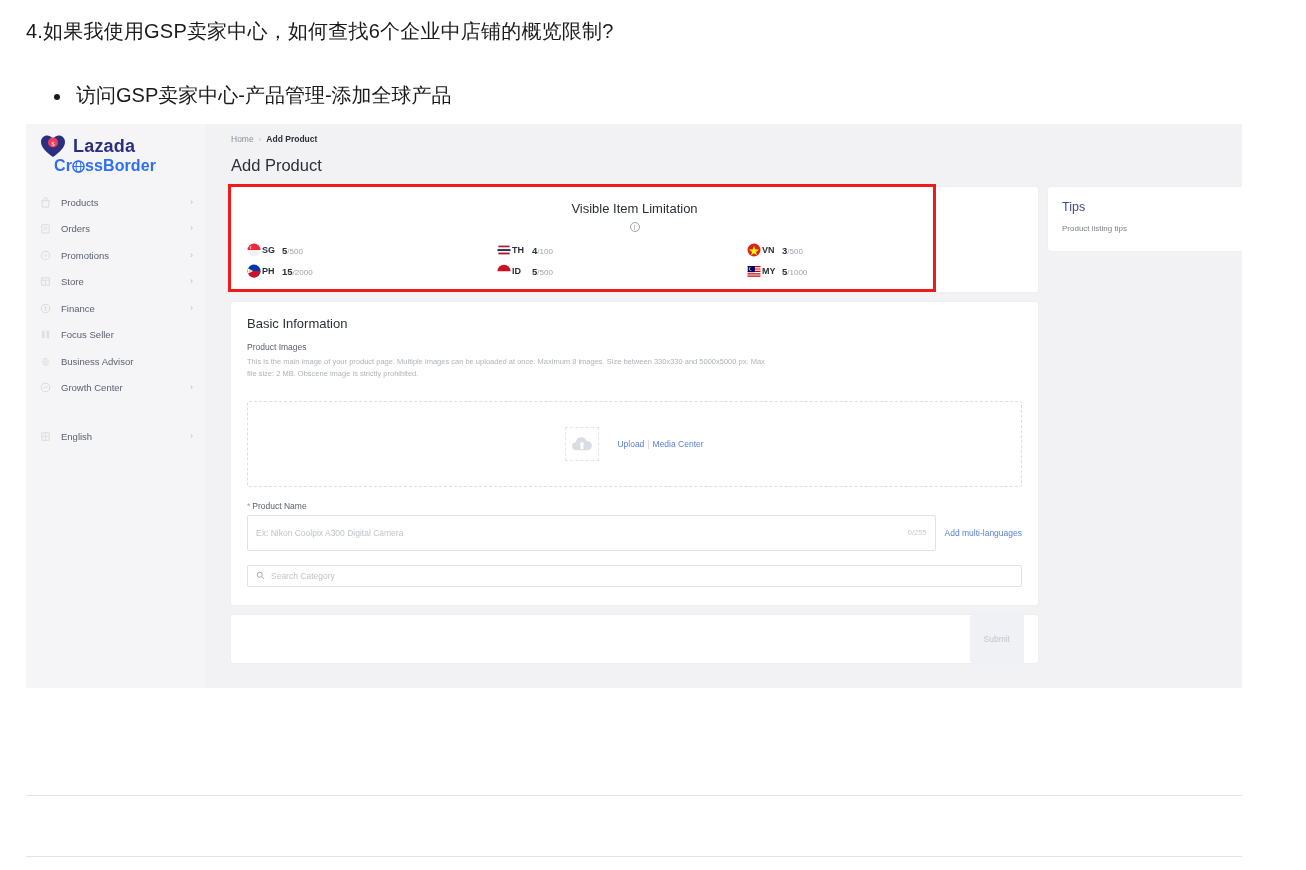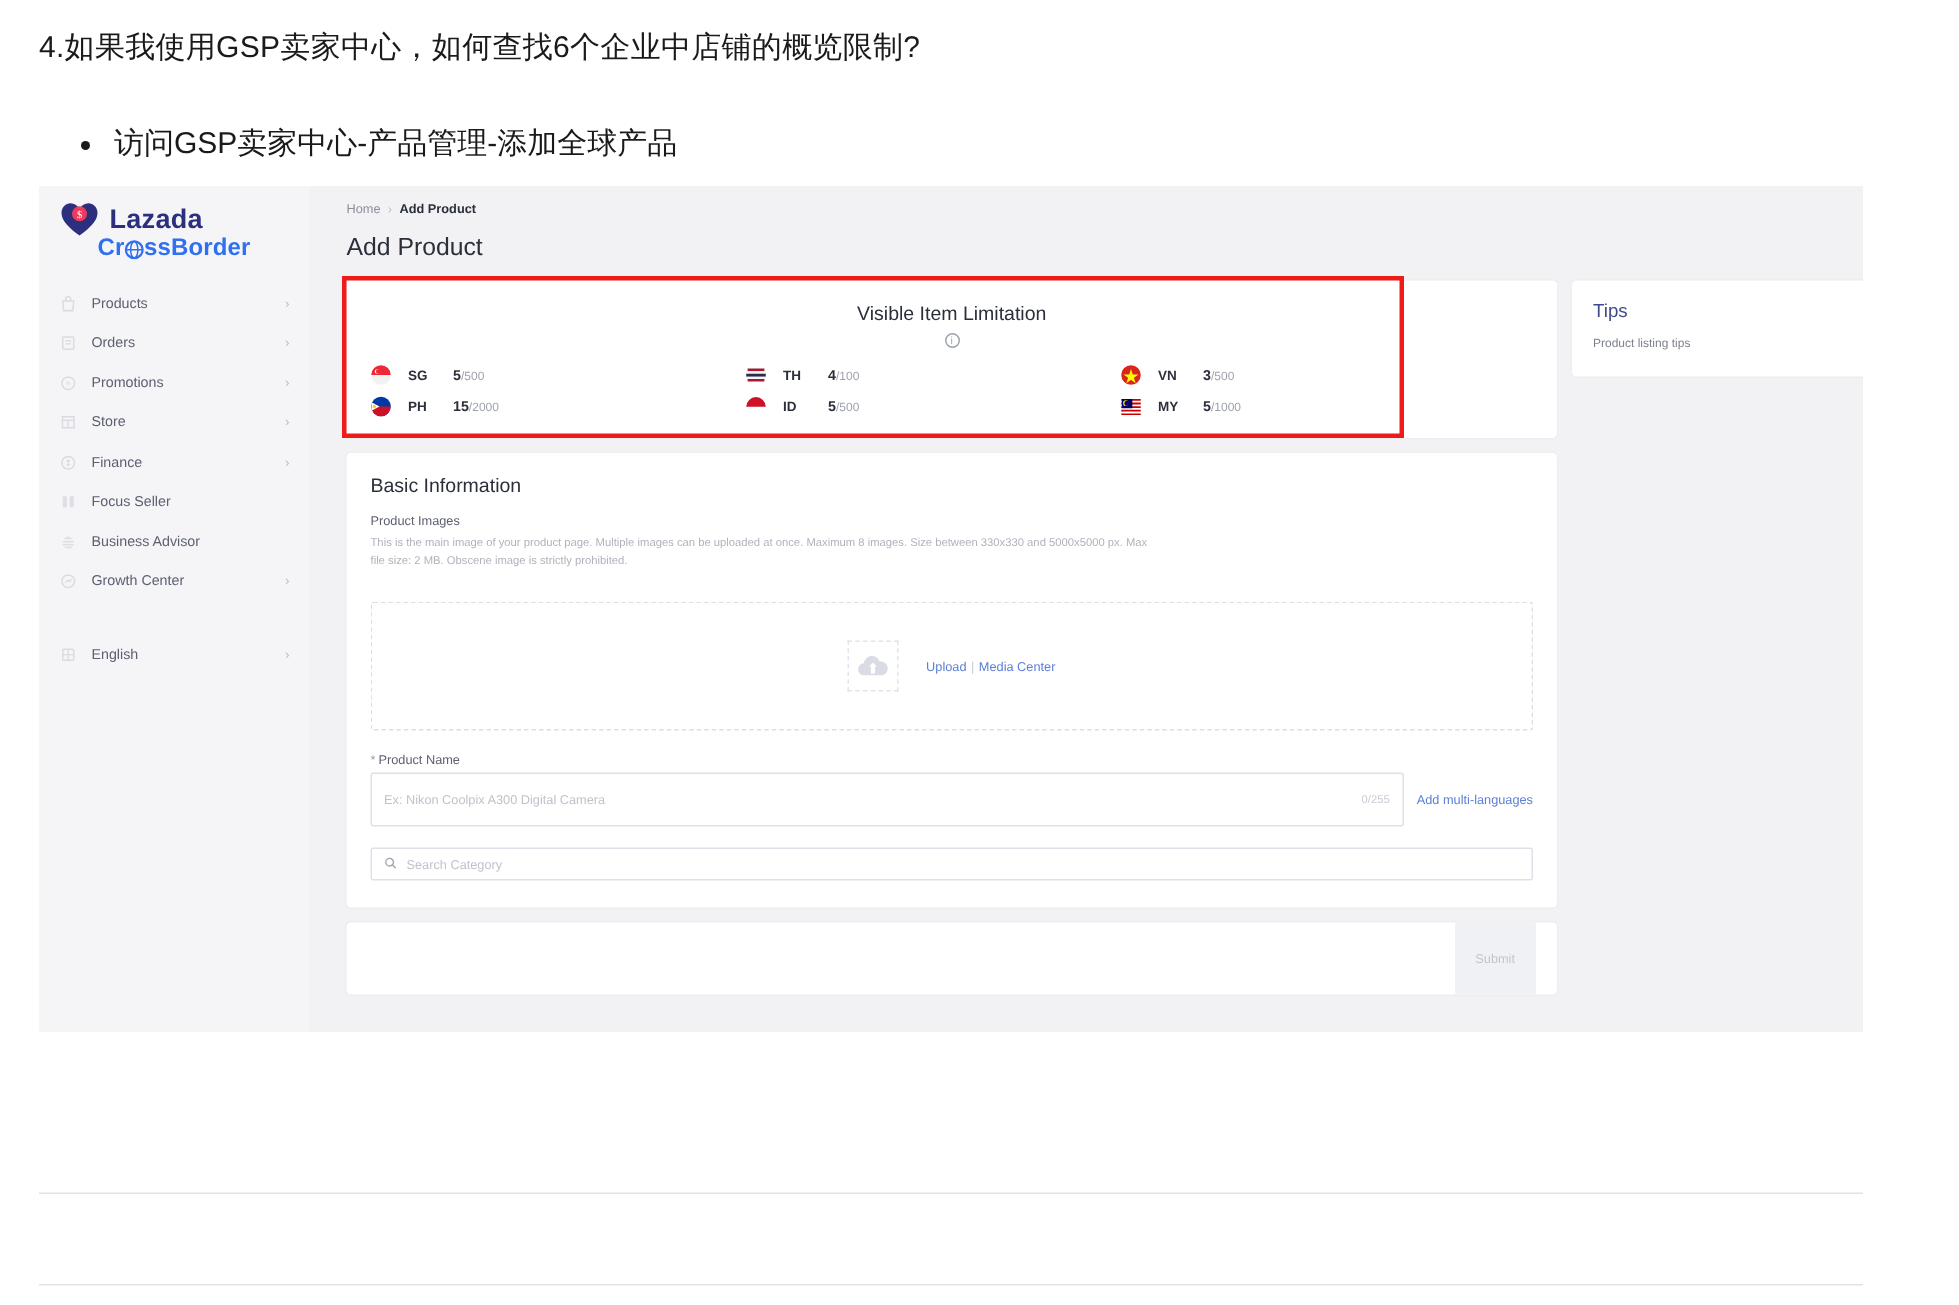--- a/index.html
+++ b/index.html
@@ -59,21 +59,21 @@
   .logo {
     padding: 10px 0 0 14px;
   }
   .logo-row1 { display: flex; align-items: center; gap: 7px; }
   .logo-heart { width: 26px; height: 24px; flex: 0 0 auto; }
   .logo-lazada {
     font-size: 18px; font-weight: 700;
     color: #2b2f7e; letter-spacing: .2px;
   }
   .logo-row2 {
-    margin-left: 25px; margin-top: -1px;
+    margin-left: 14px; margin-top: -1px;
     display: flex; align-items: center;
     font-size: 16px; font-weight: 700;
     color: #2f6ff0; letter-spacing: .1px;
   }
   .logo-globe { width: 13px; height: 13px; margin: 0 0px; }
 
   .nav { margin-top: 14px; }
   .nav-item {
     height: 26.5px;
     display: flex; align-items: center;
@@ -157,21 +157,21 @@
     align-items: center; justify-content: center;
     font-size: 7px; color: #9ea2ae;
     font-style: normal;
     line-height: 1;
   }
   .vil-grid {
     display: grid;
     grid-template-columns: 250px 250px 250px;
     row-gap: 7px;
   }
-  .vil-cell { display: flex; align-items: center; gap: 11px; }
+  .vil-cell { display: flex; align-items: center; gap: 1px; }
   .flag { width: 14px; height: 14px; flex: 0 0 auto; }
   .cc { font-size: 9px; font-weight: 700; color: #2b2f3a; min-width: 15px; }
   .cnt { font-size: 9.5px; color: #2b2f3a; margin-left: 4px; }
   .cnt b { font-weight: 700; }
   .cnt span { color: #9ea2ae; font-size: 8px; }
 
   
   .card-basic { margin-top: 10px; padding: 14px 16px 18px 16px; }
   .sec-title { font-size: 13px; color: #2b2f3a; margin-bottom: 11px; }
   .field-label { font-size: 8.5px; color: #5c6070; margin-bottom: 4px; }

